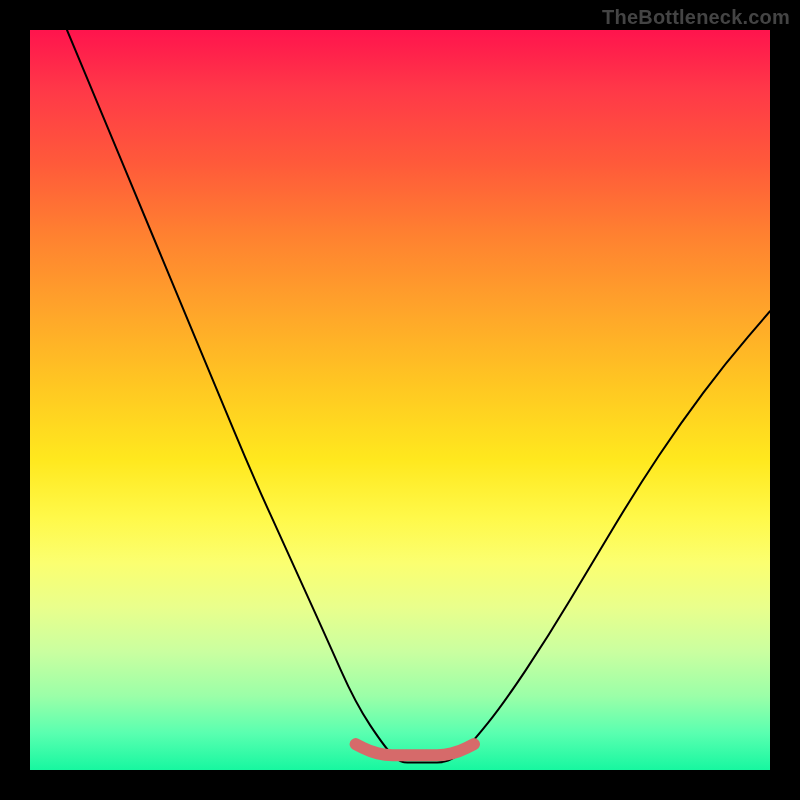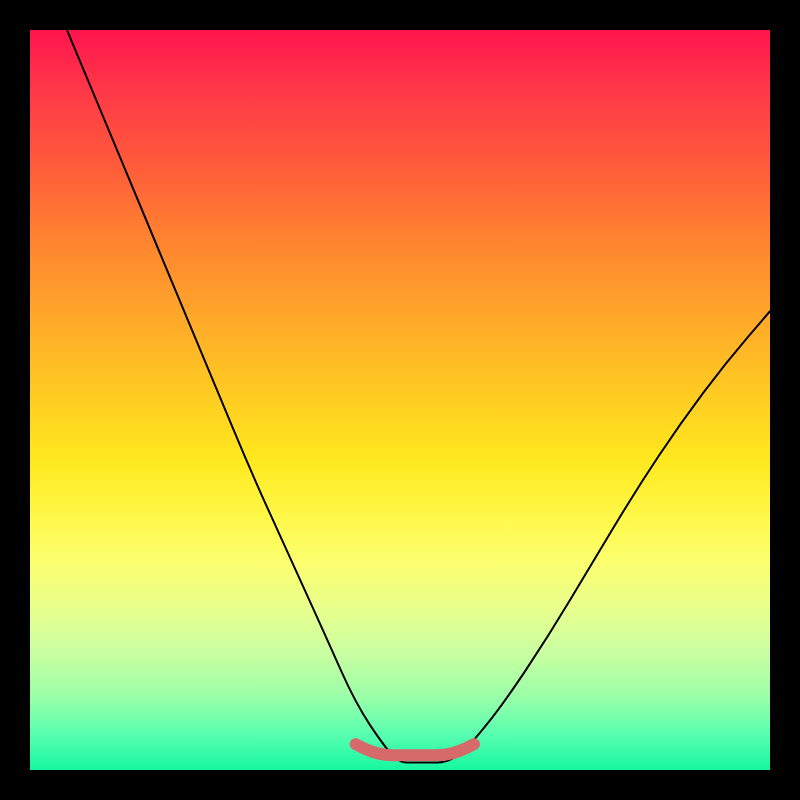--- a/index.html
+++ b/index.html
@@ -54,19 +54,20 @@
     position: absolute;
     left: 0; top: 0;
     width: 740px;
     height: 740px;
   }
 </style>
 </head>
 <body>
 
 <div class="frame">
+  <div class="attr">TheBottleneck.com</div>
   <div class="plot-area">
     <svg class="curve" viewBox="0 0 740 740">
       <path id="black-curve" fill="none" stroke="#000" stroke-width="2" stroke-linejoin="round" stroke-linecap="round" d="M 37 0 Q 37 0 55.5 44.39999999999998 Q 74 88.79999999999995 92.5 133.2 Q 111 177.60000000000002 129.5 222 Q 148 266.4 166.5 310.79999999999995 Q 185 355.2 203.5 399.6 Q 222 444 240.5 484.7 Q 259 525.4 277.5 566.0999999999999 Q 296 606.8 310.8 640.0999999999999 Q 325.6 673.4 340.4 695.5999999999999 Q 355.2 717.8 362.6 725.2 Q 370 732.6 377.4 732.6 Q 384.8 732.6 392.20000000000005 732.6 Q 399.6 732.6 407 732.6 Q 414.40000000000003 732.6 421.8 728.9000000000001 Q 429.2 725.2 436.6 717.8 Q 444 710.4 458.8 691.9 Q 473.6 673.4 495.8 640.0999999999999 Q 518 606.8 540.2 569.8 Q 562.4 532.8 584.5999999999999 495.79999999999995 Q 606.8 458.8 629 425.5 Q 651.2 392.20000000000005 673.4 362.6 Q 695.5999999999999 332.99999999999994 717.8 307.09999999999997 T 740 281.2"></path>
       <path id="pink-floor" fill="none" stroke="#d66a6a" stroke-width="12" stroke-linecap="round" stroke-linejoin="round" d="M 325.6 714.1 Q 325.6 714.1 333 717.8 Q 340.40000000000003 721.5 347.8 723.35 Q 355.2 725.2 362.6 725.2 Q 370 725.2 377.4 725.2 Q 384.8 725.2 392.20000000000005 725.2 Q 399.6 725.2 407 725.2 Q 414.40000000000003 725.2 421.8 723.35 Q 429.2 721.5 436.6 717.8 T 444 714.1"></path>
     </svg>
   </div>
 </div>
 
 </body></html>

